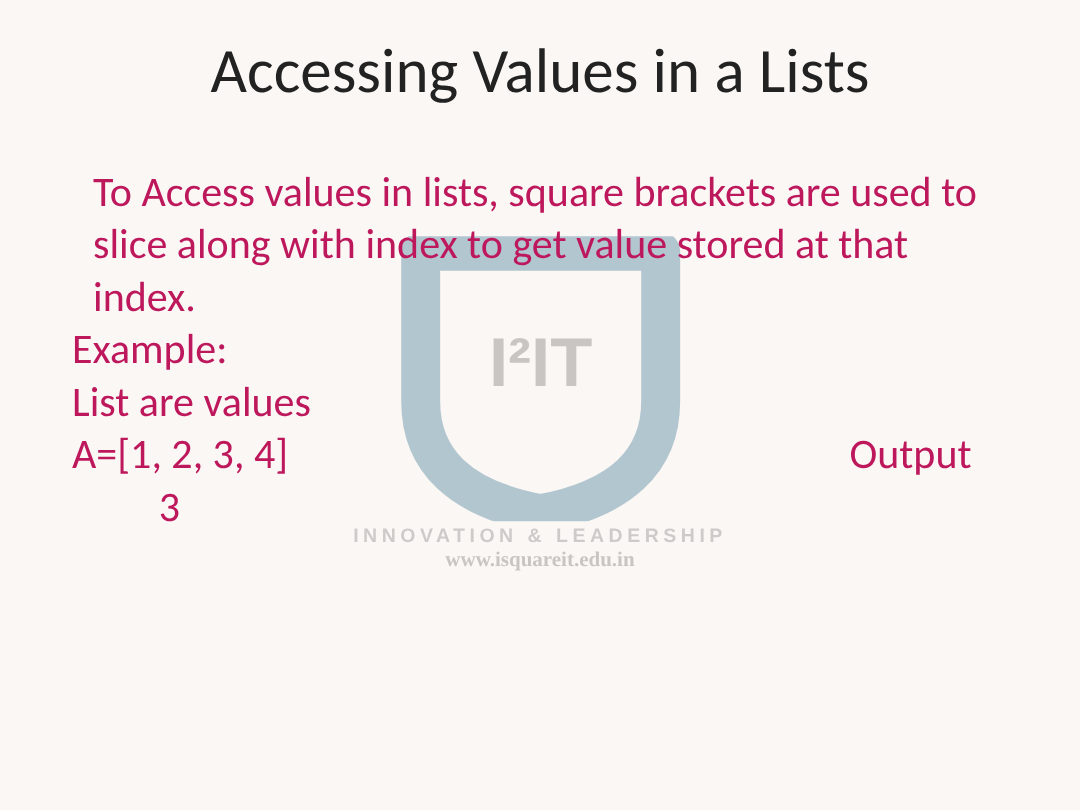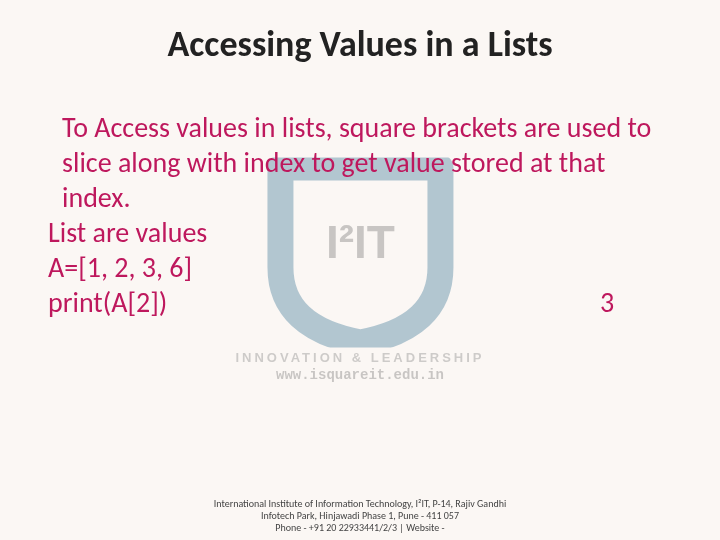--- a/index.html
+++ b/index.html
@@ -34,34 +34,34 @@
   }
   .wm-tag {
     font-family: Arial, sans-serif;
     font-size: 13px;
     letter-spacing: 3px;
     color: #7a7a7a;
     font-weight: bold;
     margin-top: 2px;
   }
   .wm-url {
-    font-family: Liberation Mono, monospace;
+    font-family: Liberation Serif, serif;
     font-size: 14px;
     color: #6b6b6b;
     font-weight: bold;
     margin-top: 2px;
   }
   .title {
     position: absolute;
     top: 22px;
     left: 0;
     right: 0;
     text-align: center;
-    font-size: 36px;
-    font-weight: 700;
+    font-size: 42px;
+    font-weight: 400;
     color: #222;
   }
   .body {
     position: absolute;
     top: 110px;
     left: 48px;
     right: 48px;
     font-size: 28px;
     line-height: 1.25;
     color: #be185d;
@@ -100,29 +100,26 @@
       <text x="110" y="100" text-anchor="middle" font-family="Arial" font-size="46" font-weight="bold" fill="#6b6b6b">I²IT</text>
     </svg>
     <div class="wm-tag">INNOVATION &amp; LEADERSHIP</div>
     <div class="wm-url">www.isquareit.edu.in</div>
   </div>
 
   <div class="title">Accessing Values in a Lists</div>
 
   <div class="body">
     <div class="indent">To Access values in lists, square brackets are used to slice along with index to get value stored at that index.</div>
+    <div>Example:</div>
     <div>List are values</div>
 
     <div class="row">
-      <div>A=[1, 2, 3, 6]</div>
+      <div>A=[1, 2, 3, 4]</div>
+      <div class="outcol">Output</div>
     </div>
     <div class="row">
-      <div>print(A[2])</div>
       <div class="outcol">3</div>
     </div>
   </div>
 
-  <div class="footer">
-    <span>International Institute of Information Technology, I²IT, P-14, Rajiv Gandhi Infotech Park, Hinjawadi Phase 1, Pune - 411 057</span><br>
-    <span>Phone - +91 20 22933441/2/3 | Website -</span>
-  </div>
 
 </div>
 
 </body></html>

